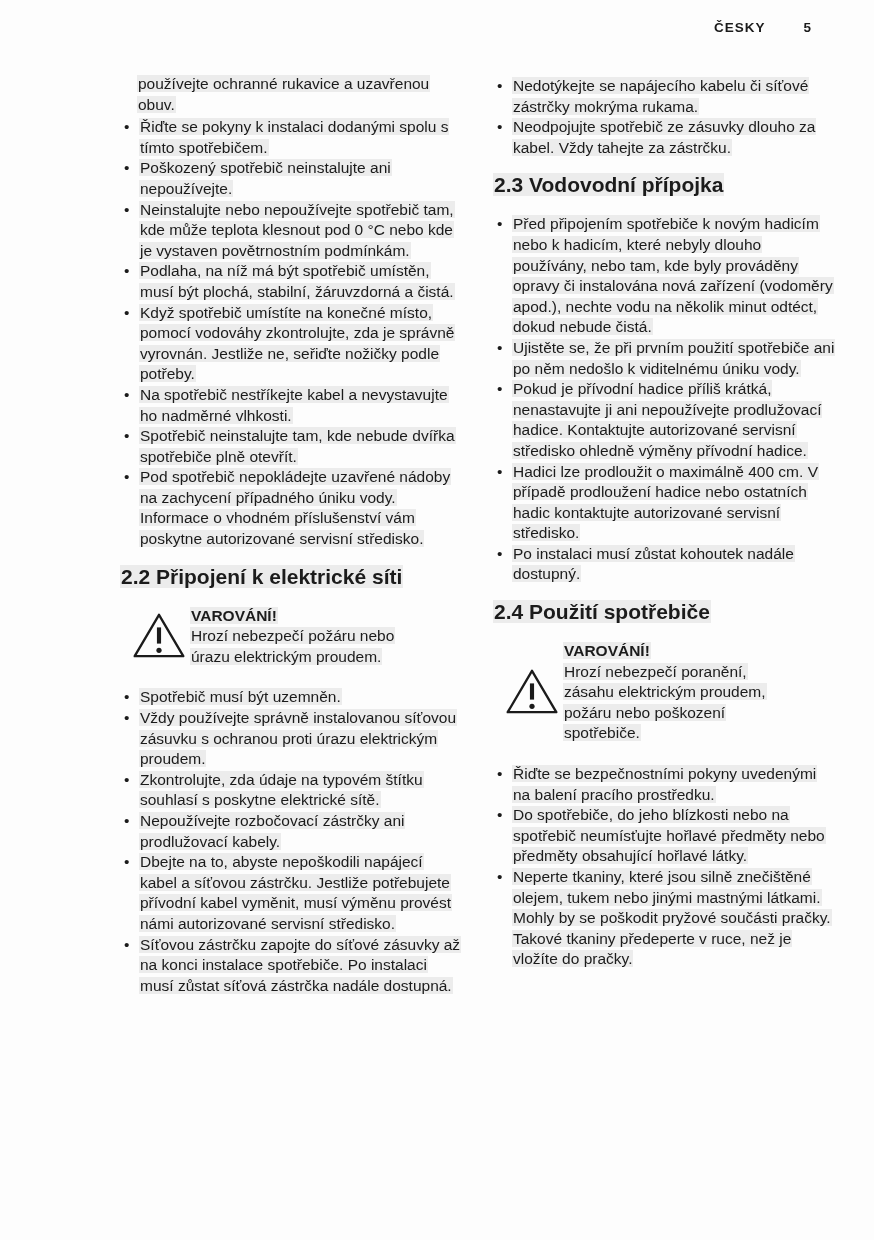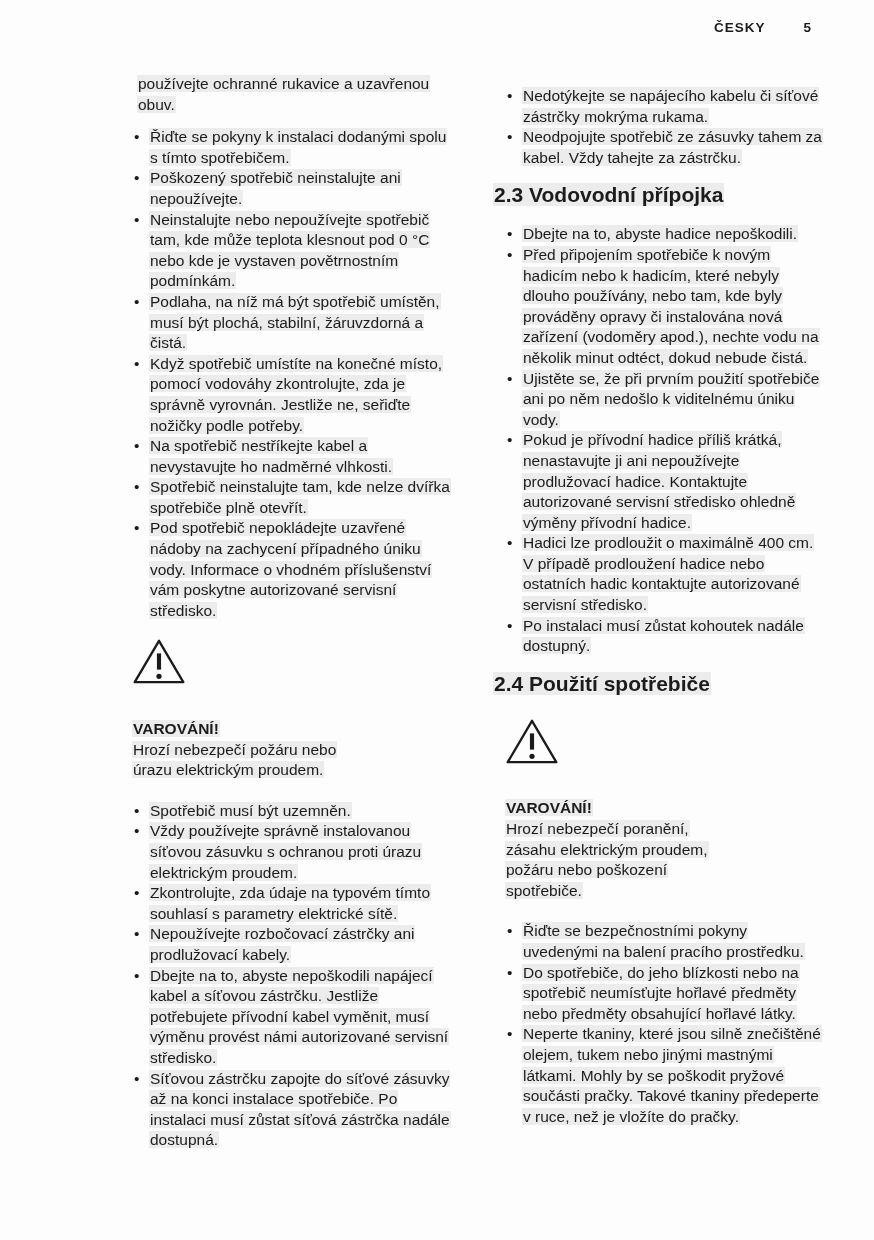--- a/index.html
+++ b/index.html
@@ -33,44 +33,43 @@
     box-decoration-break:clone;
     -webkit-box-decoration-break:clone;
     padding:0 1px;
   }
   p.cont {
     margin:0 0 0 0;
     padding-left:17px;
   }
   ul.bullets {
     list-style:none;
-    margin:12px; padding:0;
+    margin:2px; padding:0;
   }
   ul.bullets li {
     position:relative;
     padding-left:17px;
   }
   ul.bullets li::before {
     content:"•";
     position:absolute;
     left:2px; top:0;
     font-size:15.5px;
   }
   h2.section {
     font-size:21px;
     line-height:26px;
     margin:14px 0 16px 0;
     font-weight:bold;
   }
   .warning {
     display:flex;
-    align-items:flex-start;
-    gap:27px;
+    align-items:center;
+    gap:4px;
     margin:6px 0 20px 12px;
-    flex-direction:column;
   }
   .warning .icon-wrap { flex:0 0 auto; padding-top:4px; }
   .warning .w-text { width:232px; font-size:15.5px; line-height:20.6px; }
   .warning .w-title { font-weight:bold; }
 </style>
 </head>
 <body>
 
 <div class="page">
 
@@ -85,61 +84,61 @@
 
       <p class="cont"><span class="t">používejte ochranné rukavice a uzavřenou obuv.</span></p>
 
       <ul class="bullets">
         <li><span class="t">Řiďte se pokyny k instalaci dodanými spolu s tímto spotřebičem.</span></li>
         <li><span class="t">Poškozený spotřebič neinstalujte ani nepoužívejte.</span></li>
         <li><span class="t">Neinstalujte nebo nepoužívejte spotřebič tam, kde může teplota klesnout pod 0 °C nebo kde je vystaven povětrnostním podmínkám.</span></li>
         <li><span class="t">Podlaha, na níž má být spotřebič umístěn, musí být plochá, stabilní, žáruvzdorná a čistá.</span></li>
         <li><span class="t">Když spotřebič umístíte na konečné místo, pomocí vodováhy zkontrolujte, zda je správně vyrovnán. Jestliže ne, seřiďte nožičky podle potřeby.</span></li>
         <li><span class="t">Na spotřebič nestříkejte kabel a nevystavujte ho nadměrné vlhkosti.</span></li>
-        <li><span class="t">Spotřebič neinstalujte tam, kde nelze dvířka spotřebiče plně otevřít.</span></li>
+        <li><span class="t">Spotřebič neinstalujte tam, kde nebude dvířka spotřebiče plně otevřít.</span></li>
         <li><span class="t">Pod spotřebič nepokládejte uzavřené nádoby na zachycení případného úniku vody. Informace o vhodném příslušenství vám poskytne autorizované servisní středisko.</span></li>
       </ul>
 
+      <h2 class="section"><span class="t">2.2 Připojení k elektrické síti</span></h2>
 
       <div class="warning">
         <span class="icon-wrap">
           <svg viewBox="0 0 60 54" width="54" height="49" aria-hidden="true">
             <path d="M30 4 L57 50 L3 50 Z" fill="none" stroke="#1b1b1b" stroke-width="2.6" stroke-linejoin="round"></path>
             <line x1="30" y1="18" x2="30" y2="36" stroke="#1b1b1b" stroke-width="4.6"></line>
             <circle cx="30" cy="43.5" r="2.9" fill="#1b1b1b"></circle>
           </svg>
         </span>
         <div class="w-text">
           <div class="w-title"><span class="t">VAROVÁNÍ!</span></div>
           <div><span class="t">Hrozí nebezpečí požáru nebo úrazu elektrickým proudem.</span></div>
         </div>
       </div>
 
       <ul class="bullets">
         <li><span class="t">Spotřebič musí být uzemněn.</span></li>
         <li><span class="t">Vždy používejte správně instalovanou síťovou zásuvku s ochranou proti úrazu elektrickým proudem.</span></li>
-        <li><span class="t">Zkontrolujte, zda údaje na typovém tímto souhlasí s parametry elektrické sítě.</span></li>
+        <li><span class="t">Zkontrolujte, zda údaje na typovém štítku souhlasí s poskytne elektrické sítě.</span></li>
         <li><span class="t">Nepoužívejte rozbočovací zástrčky ani prodlužovací kabely.</span></li>
         <li><span class="t">Dbejte na to, abyste nepoškodili napájecí kabel a síťovou zástrčku. Jestliže potřebujete přívodní kabel vyměnit, musí výměnu provést námi autorizované servisní středisko.</span></li>
         <li><span class="t">Síťovou zástrčku zapojte do síťové zásuvky až na konci instalace spotřebiče. Po instalaci musí zůstat síťová zástrčka nadále dostupná.</span></li>
       </ul>
 
     </div>
 
     <div class="col body-text">
 
       <ul class="bullets">
         <li><span class="t">Nedotýkejte se napájecího kabelu či síťové zástrčky mokrýma rukama.</span></li>
-        <li><span class="t">Neodpojujte spotřebič ze zásuvky tahem za kabel. Vždy tahejte za zástrčku.</span></li>
+        <li><span class="t">Neodpojujte spotřebič ze zásuvky dlouho za kabel. Vždy tahejte za zástrčku.</span></li>
       </ul>
 
       <h2 class="section"><span class="t">2.3 Vodovodní přípojka</span></h2>
 
       <ul class="bullets">
-        <li><span class="t">Dbejte na to, abyste hadice nepoškodili.</span></li>
         <li><span class="t">Před připojením spotřebiče k novým hadicím nebo k hadicím, které nebyly dlouho používány, nebo tam, kde byly prováděny opravy či instalována nová zařízení (vodoměry apod.), nechte vodu na několik minut odtéct, dokud nebude čistá.</span></li>
         <li><span class="t">Ujistěte se, že při prvním použití spotřebiče ani po něm nedošlo k viditelnému úniku vody.</span></li>
         <li><span class="t">Pokud je přívodní hadice příliš krátká, nenastavujte ji ani nepoužívejte prodlužovací hadice. Kontaktujte autorizované servisní středisko ohledně výměny přívodní hadice.</span></li>
         <li><span class="t">Hadici lze prodloužit o maximálně 400 cm. V případě prodloužení hadice nebo ostatních hadic kontaktujte autorizované servisní středisko.</span></li>
         <li><span class="t">Po instalaci musí zůstat kohoutek nadále dostupný.</span></li>
       </ul>
 
       <h2 class="section"><span class="t">2.4 Použití spotřebiče</span></h2>
 
       <div class="warning">

